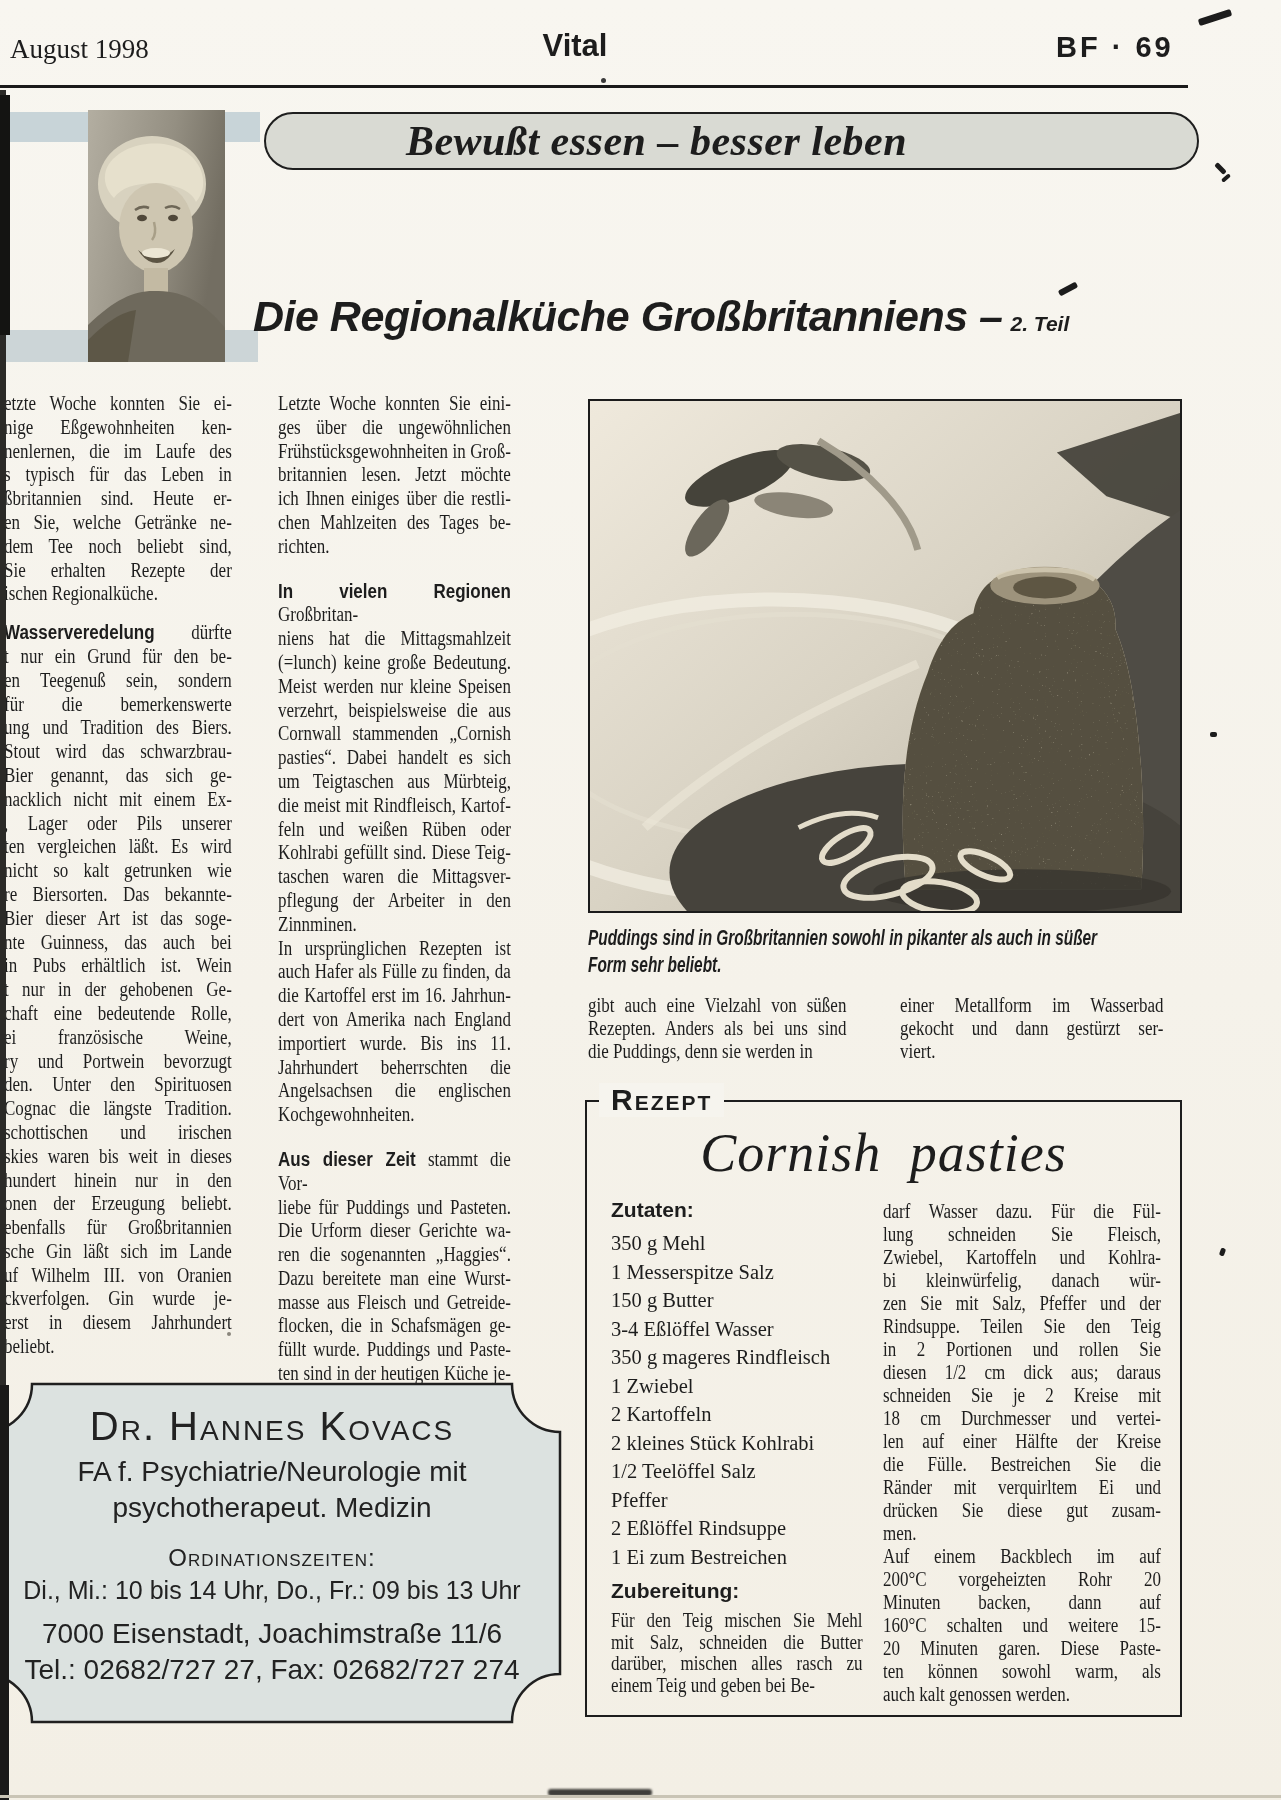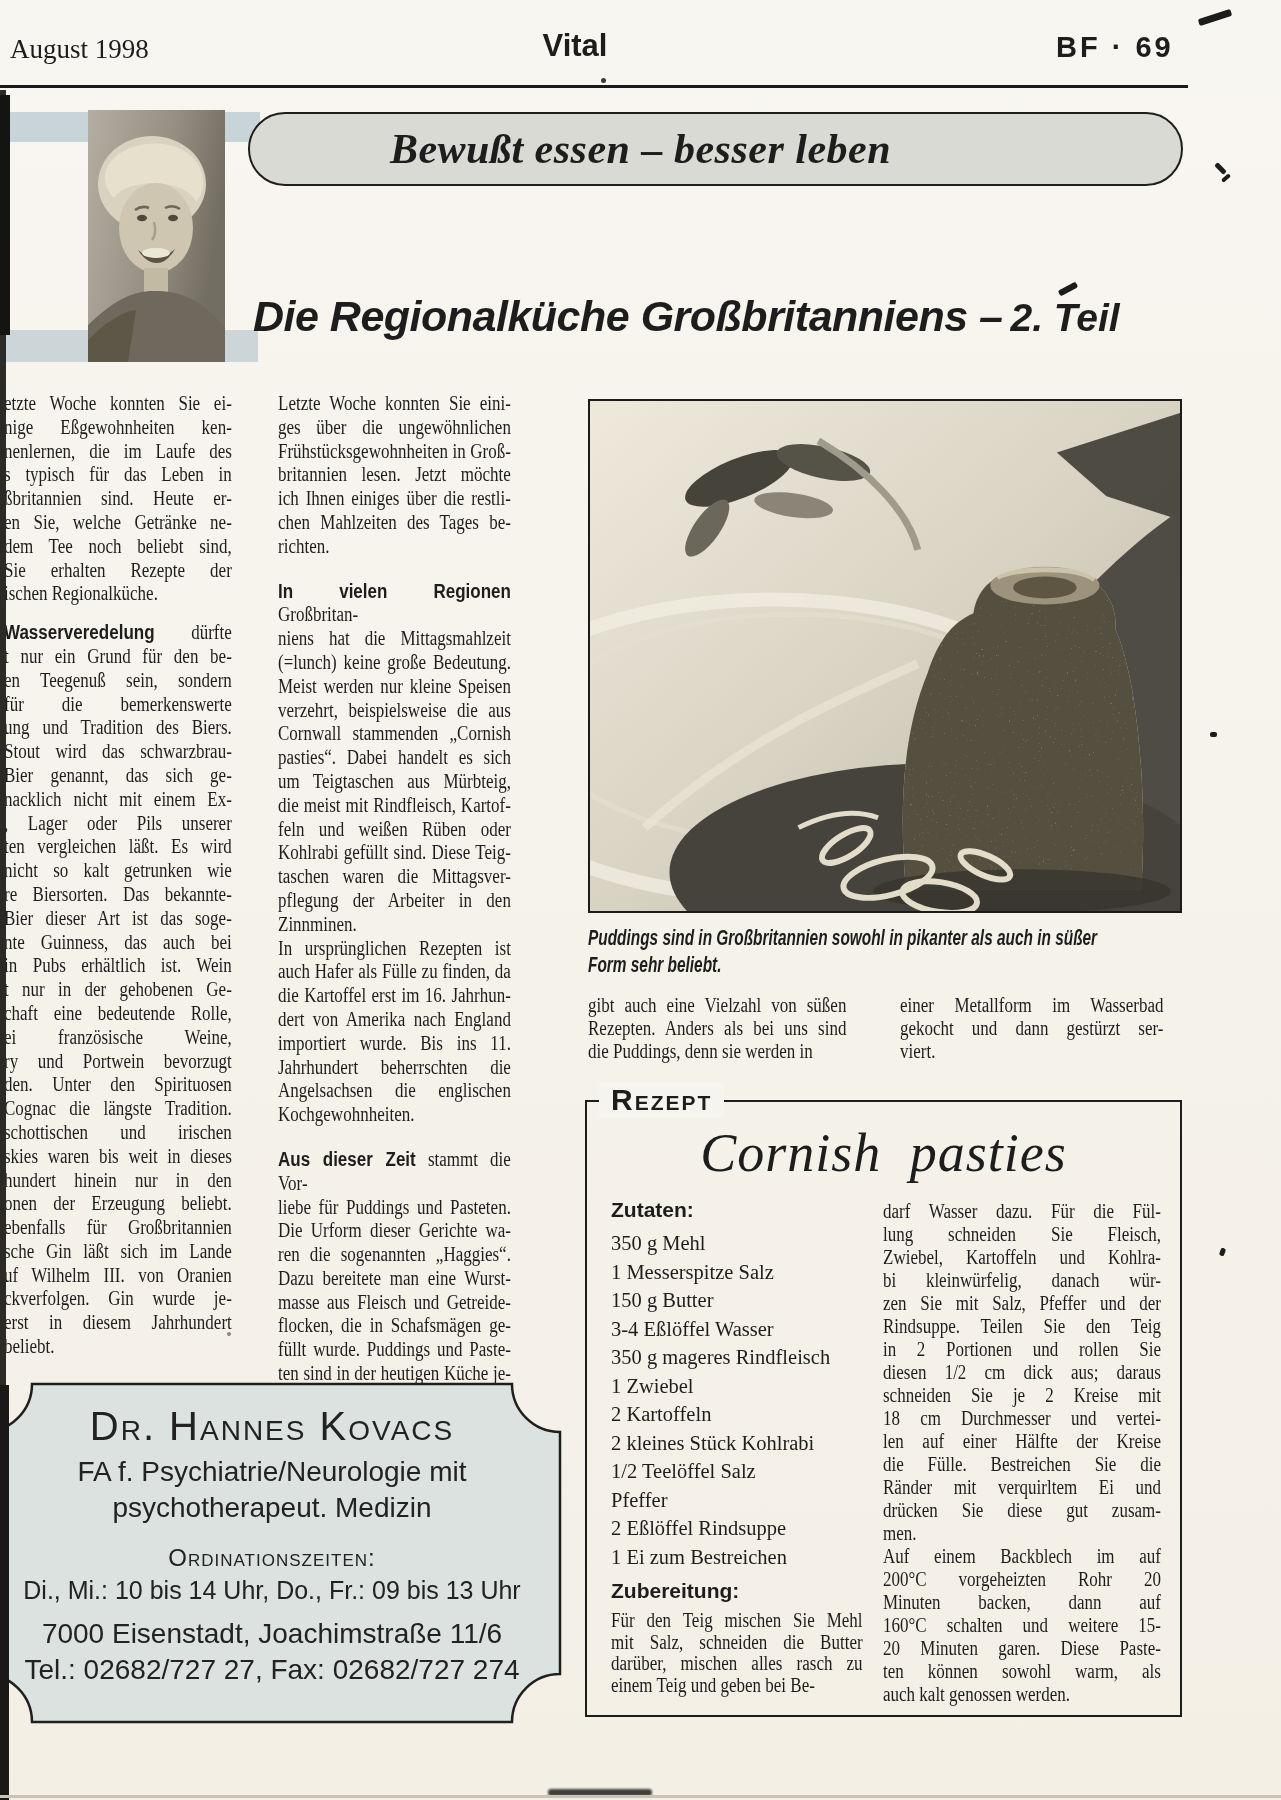--- a/index.html
+++ b/index.html
@@ -16,30 +16,30 @@
   .hdr-dot{position:absolute;left:601px;top:78px;width:5px;height:5px;border-radius:50%;background:#3a3a3a;}
   
   .band1{position:absolute;left:5px;top:112px;width:255px;height:30px;background:#c8d4d8;}
   .band2{position:absolute;left:5px;top:330px;width:253px;height:32px;background:#ccd5d7;}
   .portrait{position:absolute;left:88px;top:110px;width:137px;height:252px;}
   .portrait svg{display:block;width:100%;height:100%;}
   .author-lines{position:absolute;left:6px;top:182px;width:82px;
         font-family:"Liberation Sans",sans-serif;font-weight:700;font-size:17px;line-height:21px;}
   .a-line:nth-child(3){margin-top:10px;}
   
-  .banner{position:absolute;left:248px;top:112px;width:935px;height:74px;background:#d9dad3;
+  .banner{position:absolute;left:264px;top:112px;width:935px;height:58px;background:#d9dad3;
         border:2px solid #1e1e1e;border-radius:40px;display:flex;align-items:center;
         justify-content:center;padding-right:150px;box-sizing:border-box;}
   .banner-title{font-style:italic;font-weight:700;font-size:42px;letter-spacing:.5px;}
   
   .kicker{position:absolute;left:278px;top:218px;font-style:italic;font-size:33px;
         border-bottom:3px solid #1d1d1d;padding:0 6px 6px 0;}
   .headline{position:absolute;left:253px;top:292px;font-family:"Liberation Sans",sans-serif;
         font-style:italic;font-weight:700;font-size:43px;letter-spacing:-.5px;white-space:nowrap;}
-  .headline .suffix{font-size:39px;margin-left:8px;letter-spacing:0;}
+  .headline .suffix{font-size:21px;margin-left:8px;letter-spacing:0;}
   
   .col{position:absolute;font-size:20px;line-height:23.8px;}
   .col1{left:4px;top:392px;}
   .col2{left:278px;top:392px;}
   .col3{left:588px;top:994px;line-height:23px;}
   .col4{left:900px;top:994px;line-height:23px;}
   .squeeze{transform:scaleX(.85);transform-origin:0 0;}
   .w1{width:268px}.w2{width:274px}.w3{width:304px}.w4{width:310px}.wr{width:327px}.wz{width:296px}
   .para+.para{margin-top:15px;}
   .col2 .para+.para{margin-top:21px;}

